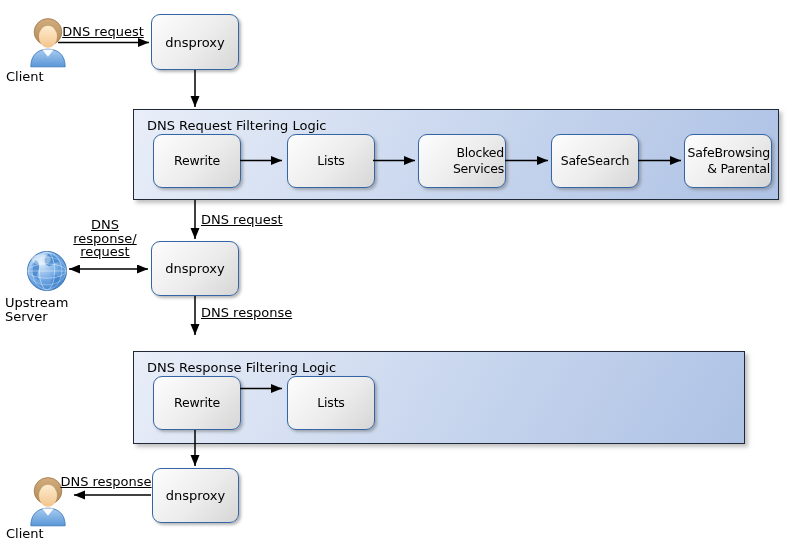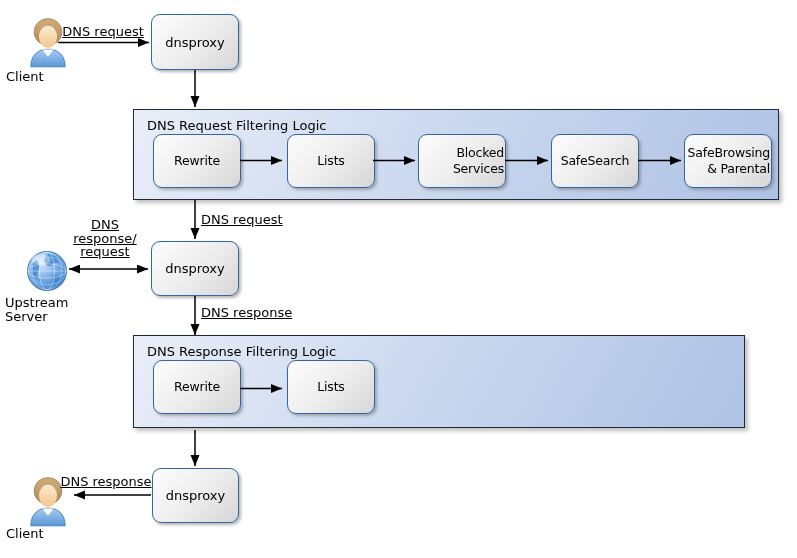--- a/index.html
+++ b/index.html
@@ -131,21 +131,21 @@
       <ellipse cx="16" cy="10" rx="10" ry="5.5" fill="rgba(255,255,255,0.35)"></ellipse>
     </svg>
   </div>
   <div class="actor-label" style="left:5px;top:296px;width:86px;">
     <div>Upstream</div>
     <div>Server</div>
   </div>
 
   <div class="edge-label" style="left:201px;top:305px;">DNS response</div>
 
-  <div class="container-box" style="left:133px;top:335px;width:612px;height:93px;">
+  <div class="container-box" style="left:133px;top:351px;width:612px;height:93px;">
     <div class="container-title">DNS Response Filtering Logic</div>
     <div class="node step" style="left:19px;top:24px;">
         <span>Rewrite</span>
       </div>
     <div class="node step" style="left:153px;top:24px;">
         <span>Lists</span>
       </div>
   </div>
 
   <div class="node proxy" style="left:152px;top:468px;height:55px;width:87px;">

